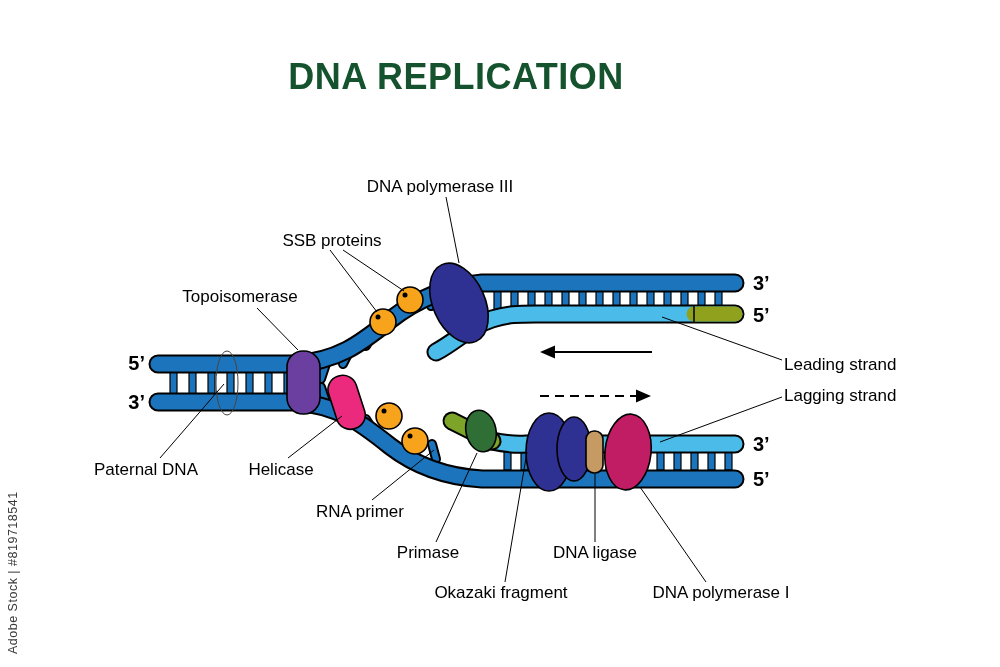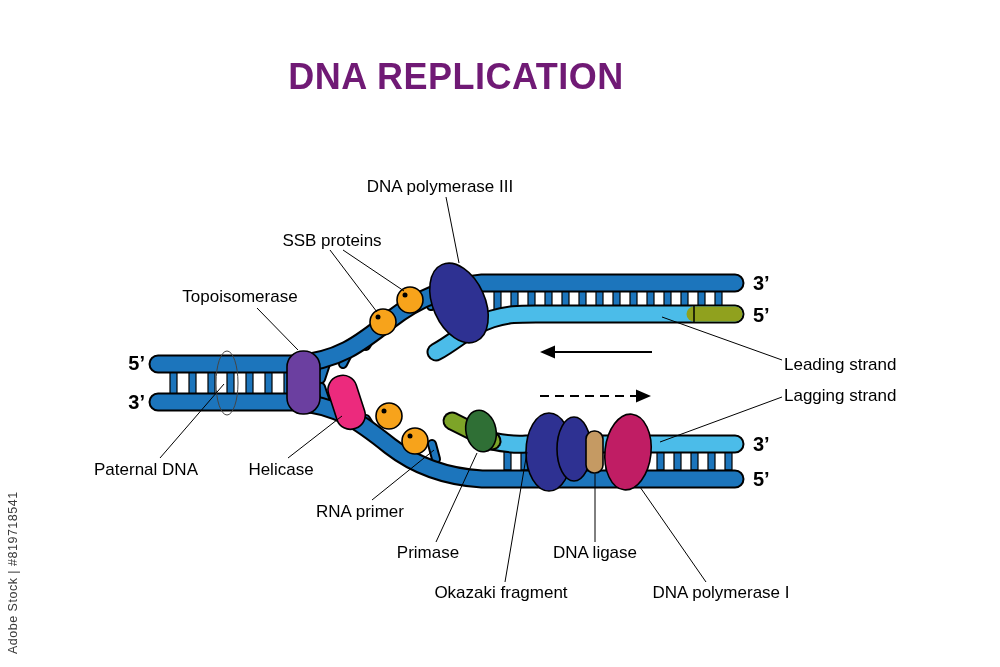--- a/index.html
+++ b/index.html
@@ -1,20 +1,20 @@
 <!DOCTYPE html>
 <html style="--strand_blue: #1c75bc; --strand_light: #4bbce9; --cap_olive: #90a11e; --fragment_green: #7da428; --purple: #6b3fa0; --pink: #ec2a7d; --orange: #f7a31b; --navy: #2e3192; --dark_green: #2f6f35; --magenta: #c01d64; --tan: #c59a63; --outline: #000000; --label_text: #000000;"><head>
 <meta charset="utf-8">
 <style>
   * { margin:0; padding:0; box-sizing:border-box; }
   html,body { width:1000px; height:667px; background:#ffffff; overflow:hidden;
               font-family:"Liberation Sans", sans-serif; position:relative; }
 
   .title { position:absolute; top:56px; left:0; width:912px; text-align:center;
-           font-size:36px; font-weight:800; letter-spacing:.5px; color:#701a75; }
+           font-size:36px; font-weight:800; letter-spacing:.5px; color:#14532d; }
 
   .watermark { position:absolute; left:6px; top:654px; transform:rotate(-90deg);
                transform-origin:0 0; white-space:nowrap; font-size:12.5px;
                letter-spacing:.5px; color:#3a3a3a; }
 
   svg.diagram { position:absolute; left:0; top:0; }
 
   
   .so  { fill:none; stroke:#000; stroke-width:19; stroke-linecap:round; }
   .sf-blue  { fill:none; stroke:var(--strand_blue);  stroke-width:15; stroke-linecap:round; }

